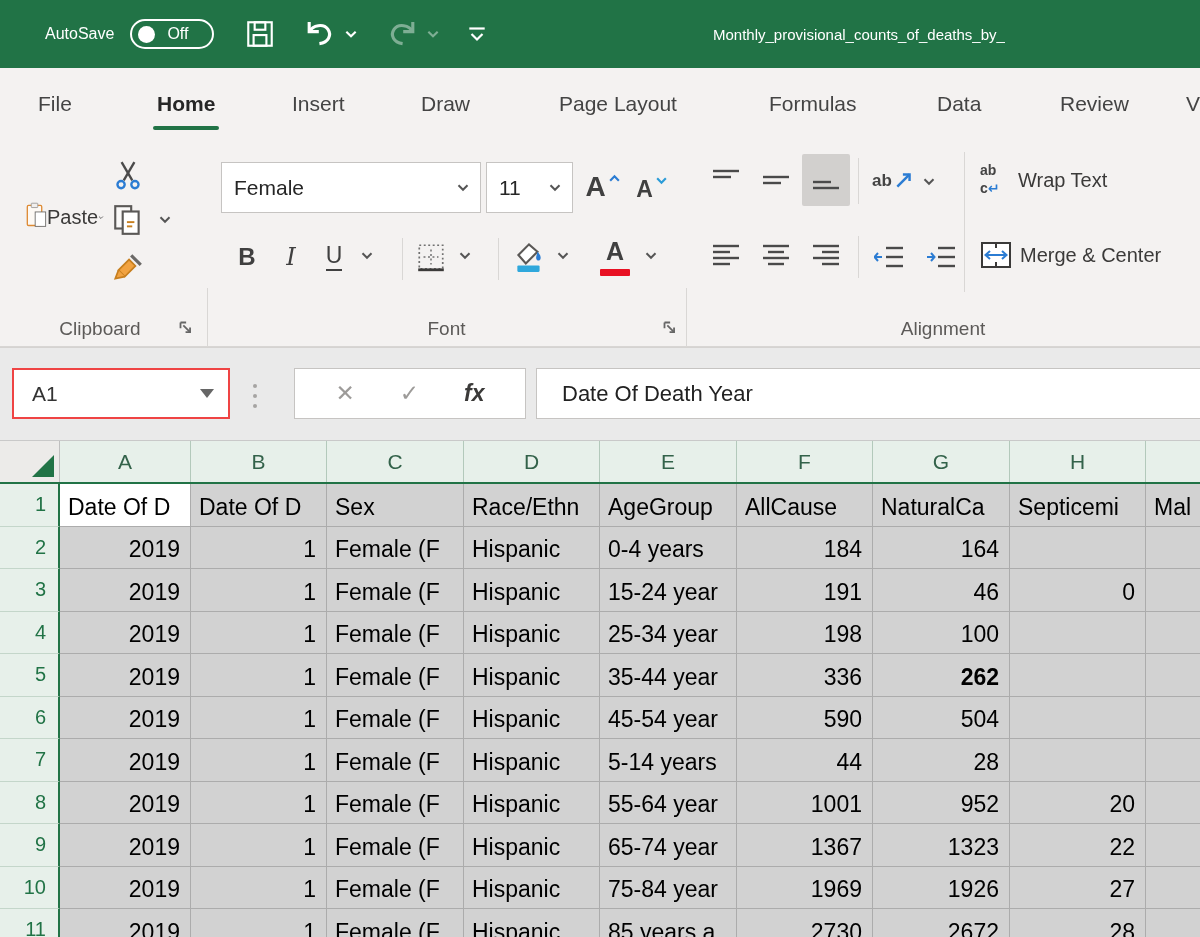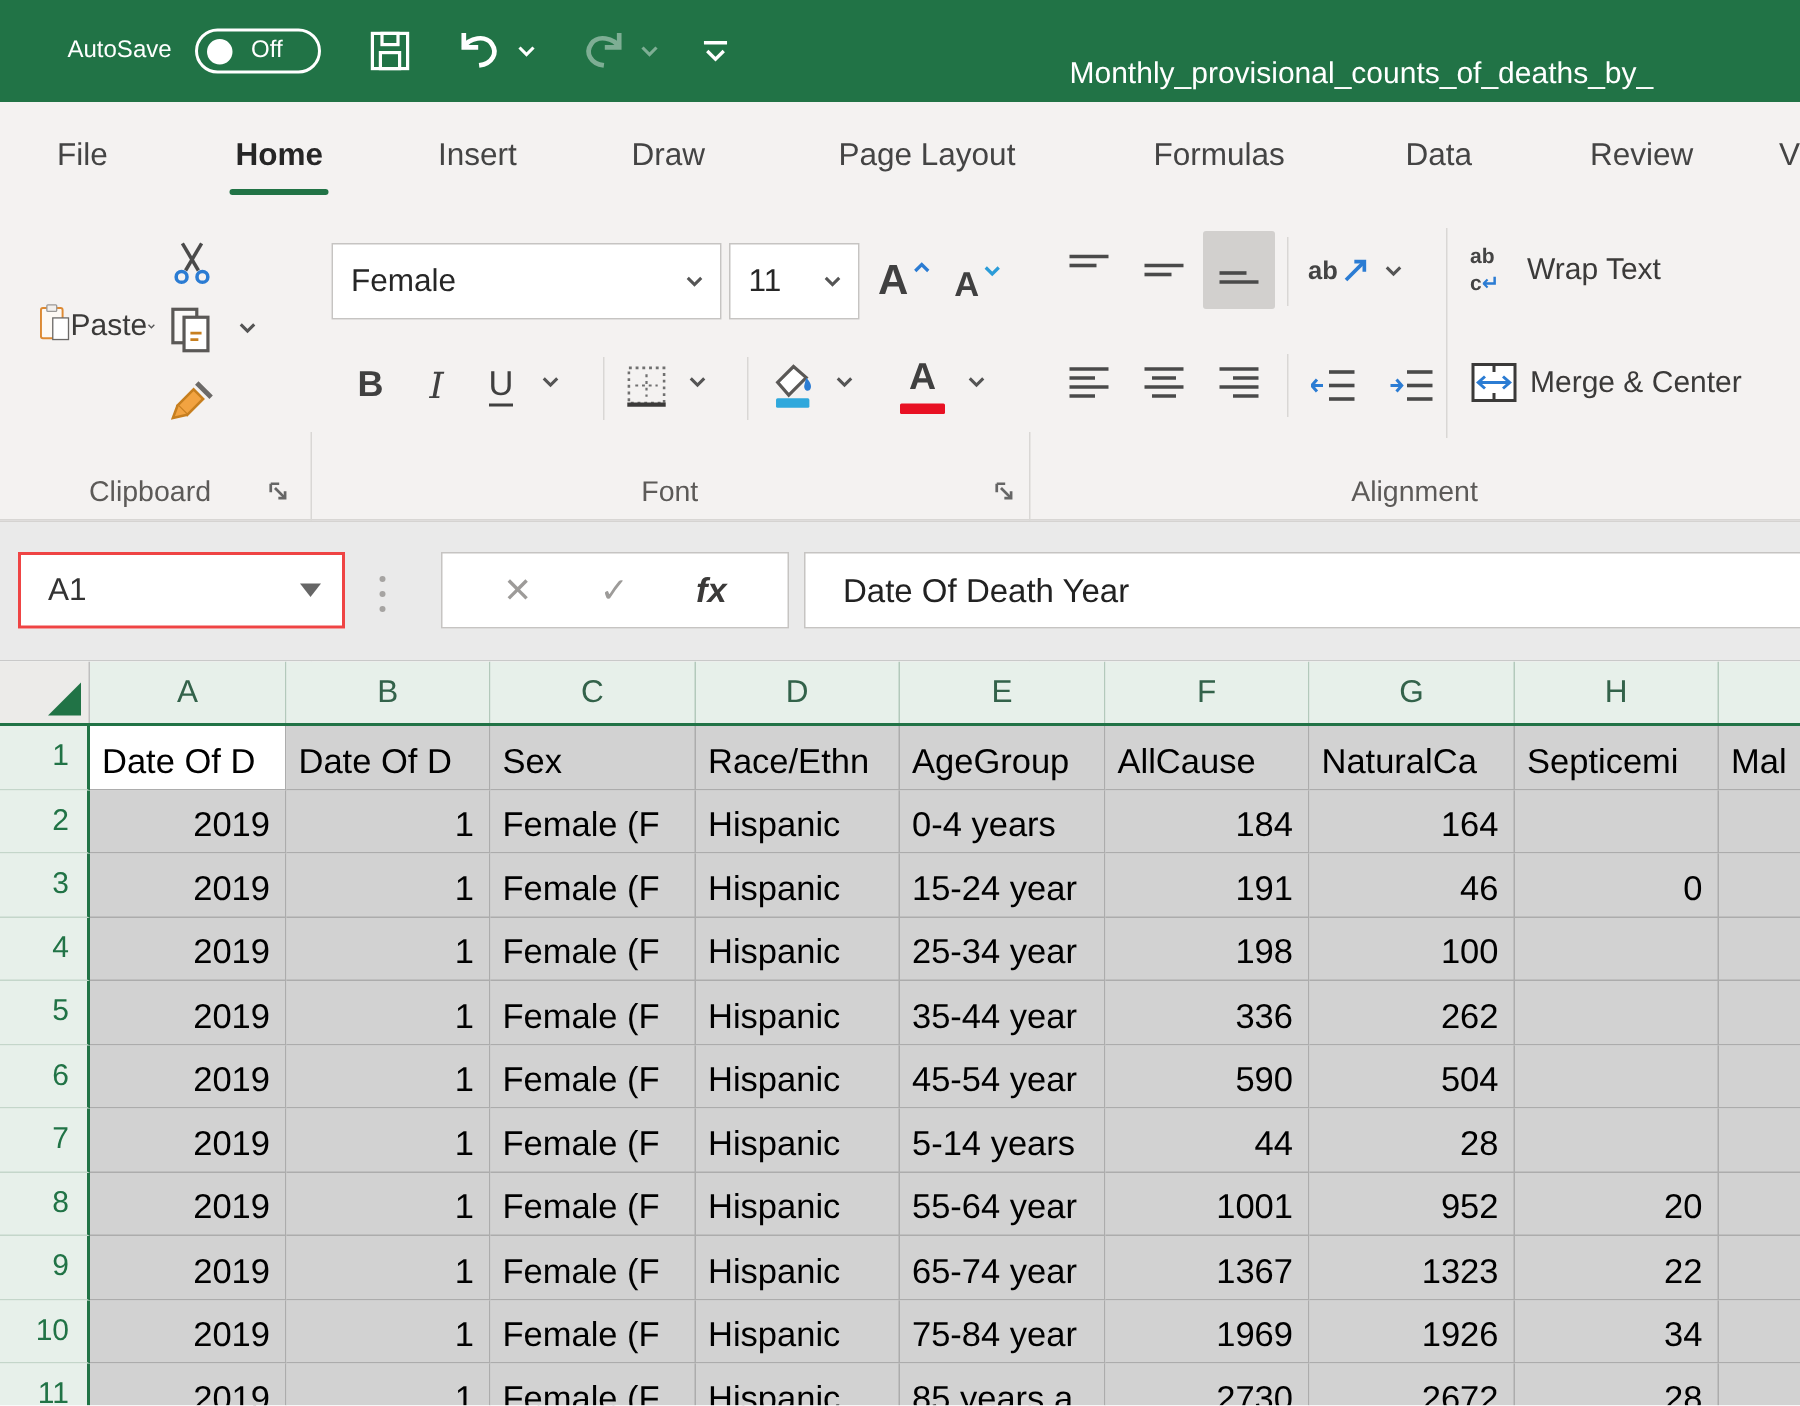--- a/index.html
+++ b/index.html
@@ -8,21 +8,21 @@
   #app{position:relative;width:1200px;height:937px;overflow:hidden;background:#F4F2F1;}
 
   
   .titlebar{position:absolute;left:0;top:0;width:1200px;height:68px;background:#217346;display:flex;align-items:center;padding-left:45px;overflow:hidden;}
   .autosave-label{color:#fff;font-size:16px;margin-right:16px;}
   .pill{width:84px;height:30px;border:2px solid #fff;border-radius:16px;display:flex;align-items:center;margin-right:30px;cursor:pointer;}
   .pill .dot{width:17px;height:17px;border-radius:50%;background:#fff;margin-left:6px;}
   .pill .state{color:#fff;font-size:16px;margin-left:12px;}
   .tb-btn{display:flex;align-items:center;margin-right:26px;}
   .fade{opacity:.42}
-  .wintitle{position:absolute;left:713px;top:50%;transform:translateY(-50%);color:#fff;font-size:20px;white-space:nowrap;margin-top:16px;}
+  .wintitle{position:absolute;left:713px;top:50%;transform:translateY(-50%);color:#fff;font-size:15px;white-space:nowrap;}
 
   
   .tabrow{position:absolute;left:0;top:68px;width:1200px;height:72px;background:#F4F2F1;}
   .tab{position:absolute;top:0;height:72px;line-height:72px;font-size:21px;color:#444;cursor:pointer;white-space:nowrap;}
   .tab.active{color:#262626;font-weight:600;}
   .tab.active::after{content:"";position:absolute;left:-4px;right:-4px;bottom:10px;height:4px;background:#217346;border-radius:2px;}
   .t0{left:38px}.t1{left:157px}.t2{left:292px}.t3{left:421px}.t4{left:559px}.t5{left:769px}.t6{left:937px}.t7{left:1060px}.t8{left:1186px}
 
   
   .ribbon{position:absolute;left:0;top:140px;width:1200px;height:207px;background:#F4F2F1;border-bottom:1px solid #D8D6D4;}
@@ -444,21 +444,21 @@
           <div class="cell al" style="width: 136px;"></div>
         </div>
         <div class="trow">
           <div class="rownum">5</div>
           <div class="cell ar" style="width: 131px;">2019</div>
           <div class="cell ar" style="width: 136px;">1</div>
           <div class="cell al" style="width: 137px;">Female (F</div>
           <div class="cell al" style="width: 136px;">Hispanic</div>
           <div class="cell al" style="width: 137px;">35-44 year</div>
           <div class="cell ar" style="width: 136px;">336</div>
-          <div class="cell ar" style="width: 137px;">262</div>
+          <div class="cell ar" style="width: 137px; font-weight: bold;">262</div>
           <div class="cell ar" style="width: 136px;"></div>
           <div class="cell al" style="width: 136px;"></div>
         </div>
         <div class="trow">
           <div class="rownum">6</div>
           <div class="cell ar" style="width: 131px;">2019</div>
           <div class="cell ar" style="width: 136px;">1</div>
           <div class="cell al" style="width: 137px;">Female (F</div>
           <div class="cell al" style="width: 136px;">Hispanic</div>
           <div class="cell al" style="width: 137px;">45-54 year</div>
@@ -505,21 +505,21 @@
         </div>
         <div class="trow">
           <div class="rownum">10</div>
           <div class="cell ar" style="width: 131px;">2019</div>
           <div class="cell ar" style="width: 136px;">1</div>
           <div class="cell al" style="width: 137px;">Female (F</div>
           <div class="cell al" style="width: 136px;">Hispanic</div>
           <div class="cell al" style="width: 137px;">75-84 year</div>
           <div class="cell ar" style="width: 136px;">1969</div>
           <div class="cell ar" style="width: 137px;">1926</div>
-          <div class="cell ar" style="width: 136px;">34</div>
+          <div class="cell ar" style="width: 136px;">27</div>
           <div class="cell al" style="width: 136px;"></div>
         </div>
         <div class="trow">
           <div class="rownum">11</div>
           <div class="cell ar" style="width: 131px;">2019</div>
           <div class="cell ar" style="width: 136px;">1</div>
           <div class="cell al" style="width: 137px;">Female (F</div>
           <div class="cell al" style="width: 136px;">Hispanic</div>
           <div class="cell al" style="width: 137px;">85 years a</div>
           <div class="cell ar" style="width: 136px;">2730</div>

